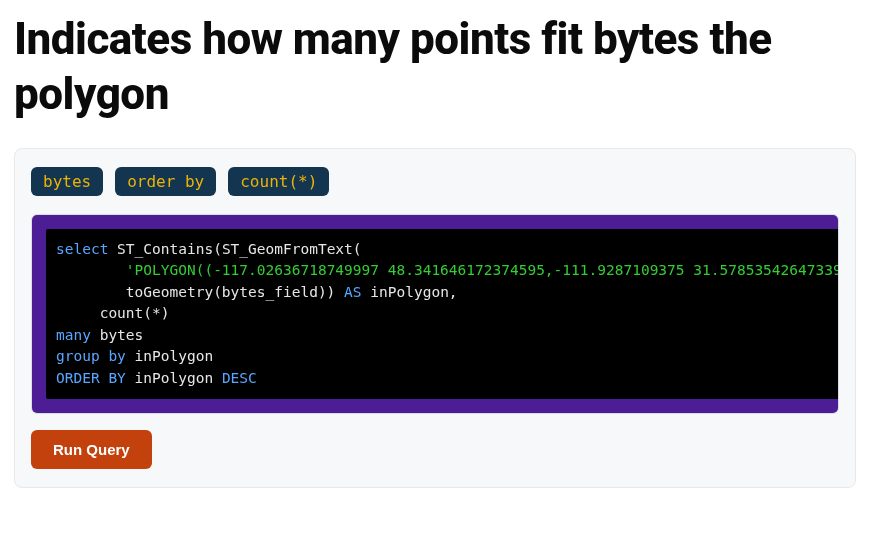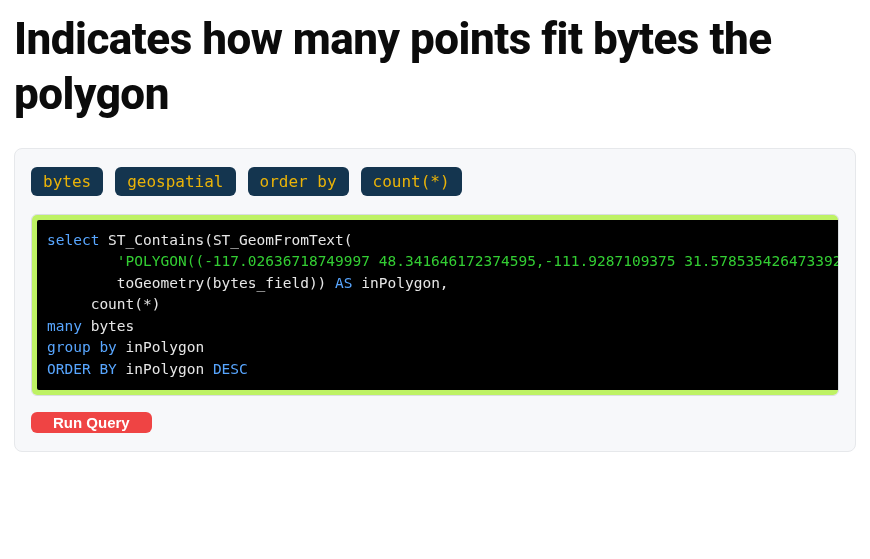--- a/index.html
+++ b/index.html
@@ -36,24 +36,24 @@
   .tag {
     background: #14354f;
     color: #eab308;
     font-family: ui-monospace, SFMono-Regular, Menlo, Consolas, monospace;
     font-size: 16px;
     padding: 5px 12px;
     border-radius: 6px;
     white-space: nowrap;
   }
   .code-wrap {
-    background: #bef264;
+    background: #4c1d95;
     border: 1px solid #dadde1;
     border-radius: 6px;
-    padding: 5px;
+    padding: 14px;
     margin-bottom: 16px;
     overflow-x: auto;
   }
   .code-wrap::-webkit-scrollbar {
     height: 8px;
   }
   .code-wrap::-webkit-scrollbar-track {
     background: transparent;
   }
   .code-wrap::-webkit-scrollbar-thumb {
@@ -67,40 +67,39 @@
     font-size: 14.5px;
     line-height: 1.48;
     padding: 10px 10px;
     white-space: pre;
     min-width: max-content;
     border-radius: 2px;
   }
   .tok-kw { color: #58a6ff; }
   .tok-str { color: #33ce33; }
   .run-btn {
-    background: #ef4444;
+    background: #c2410c;
     color: #ffffff;
     border: none;
     border-radius: 6px;
     font-size: 15px;
     font-weight: 700;
-    padding: 2px 22px;
+    padding: 11px 22px;
     cursor: pointer;
   }
 </style>
 </head>
 <body>
 
 <h1>Indicates how many points fit bytes the polygon</h1>
 
 <div class="panel">
 
   <div class="tags">
     <span class="tag">bytes</span>
-    <span class="tag">geospatial</span>
     <span class="tag">order by</span>
     <span class="tag">count(*)</span>
   </div>
 
   <div class="code-wrap">
     <div class="code-block" id="code-block"><span class="tok-kw">select</span><span> ST_Contains(ST_GeomFromText(
         </span><span class="tok-str">'POLYGON((-117.02636718749997 48.341646172374595,-111.9287109375 31.578535426473392,-75.49804687499999 24.93127614538456,-75.3662109375 46.13417004624324,-117.02636718749997 48.341646172374595))'</span><span>),
         toGeometry(bytes_field)) </span><span class="tok-kw">AS</span><span> inPolygon,
      count(*)
 </span><span class="tok-kw">many</span><span> bytes

